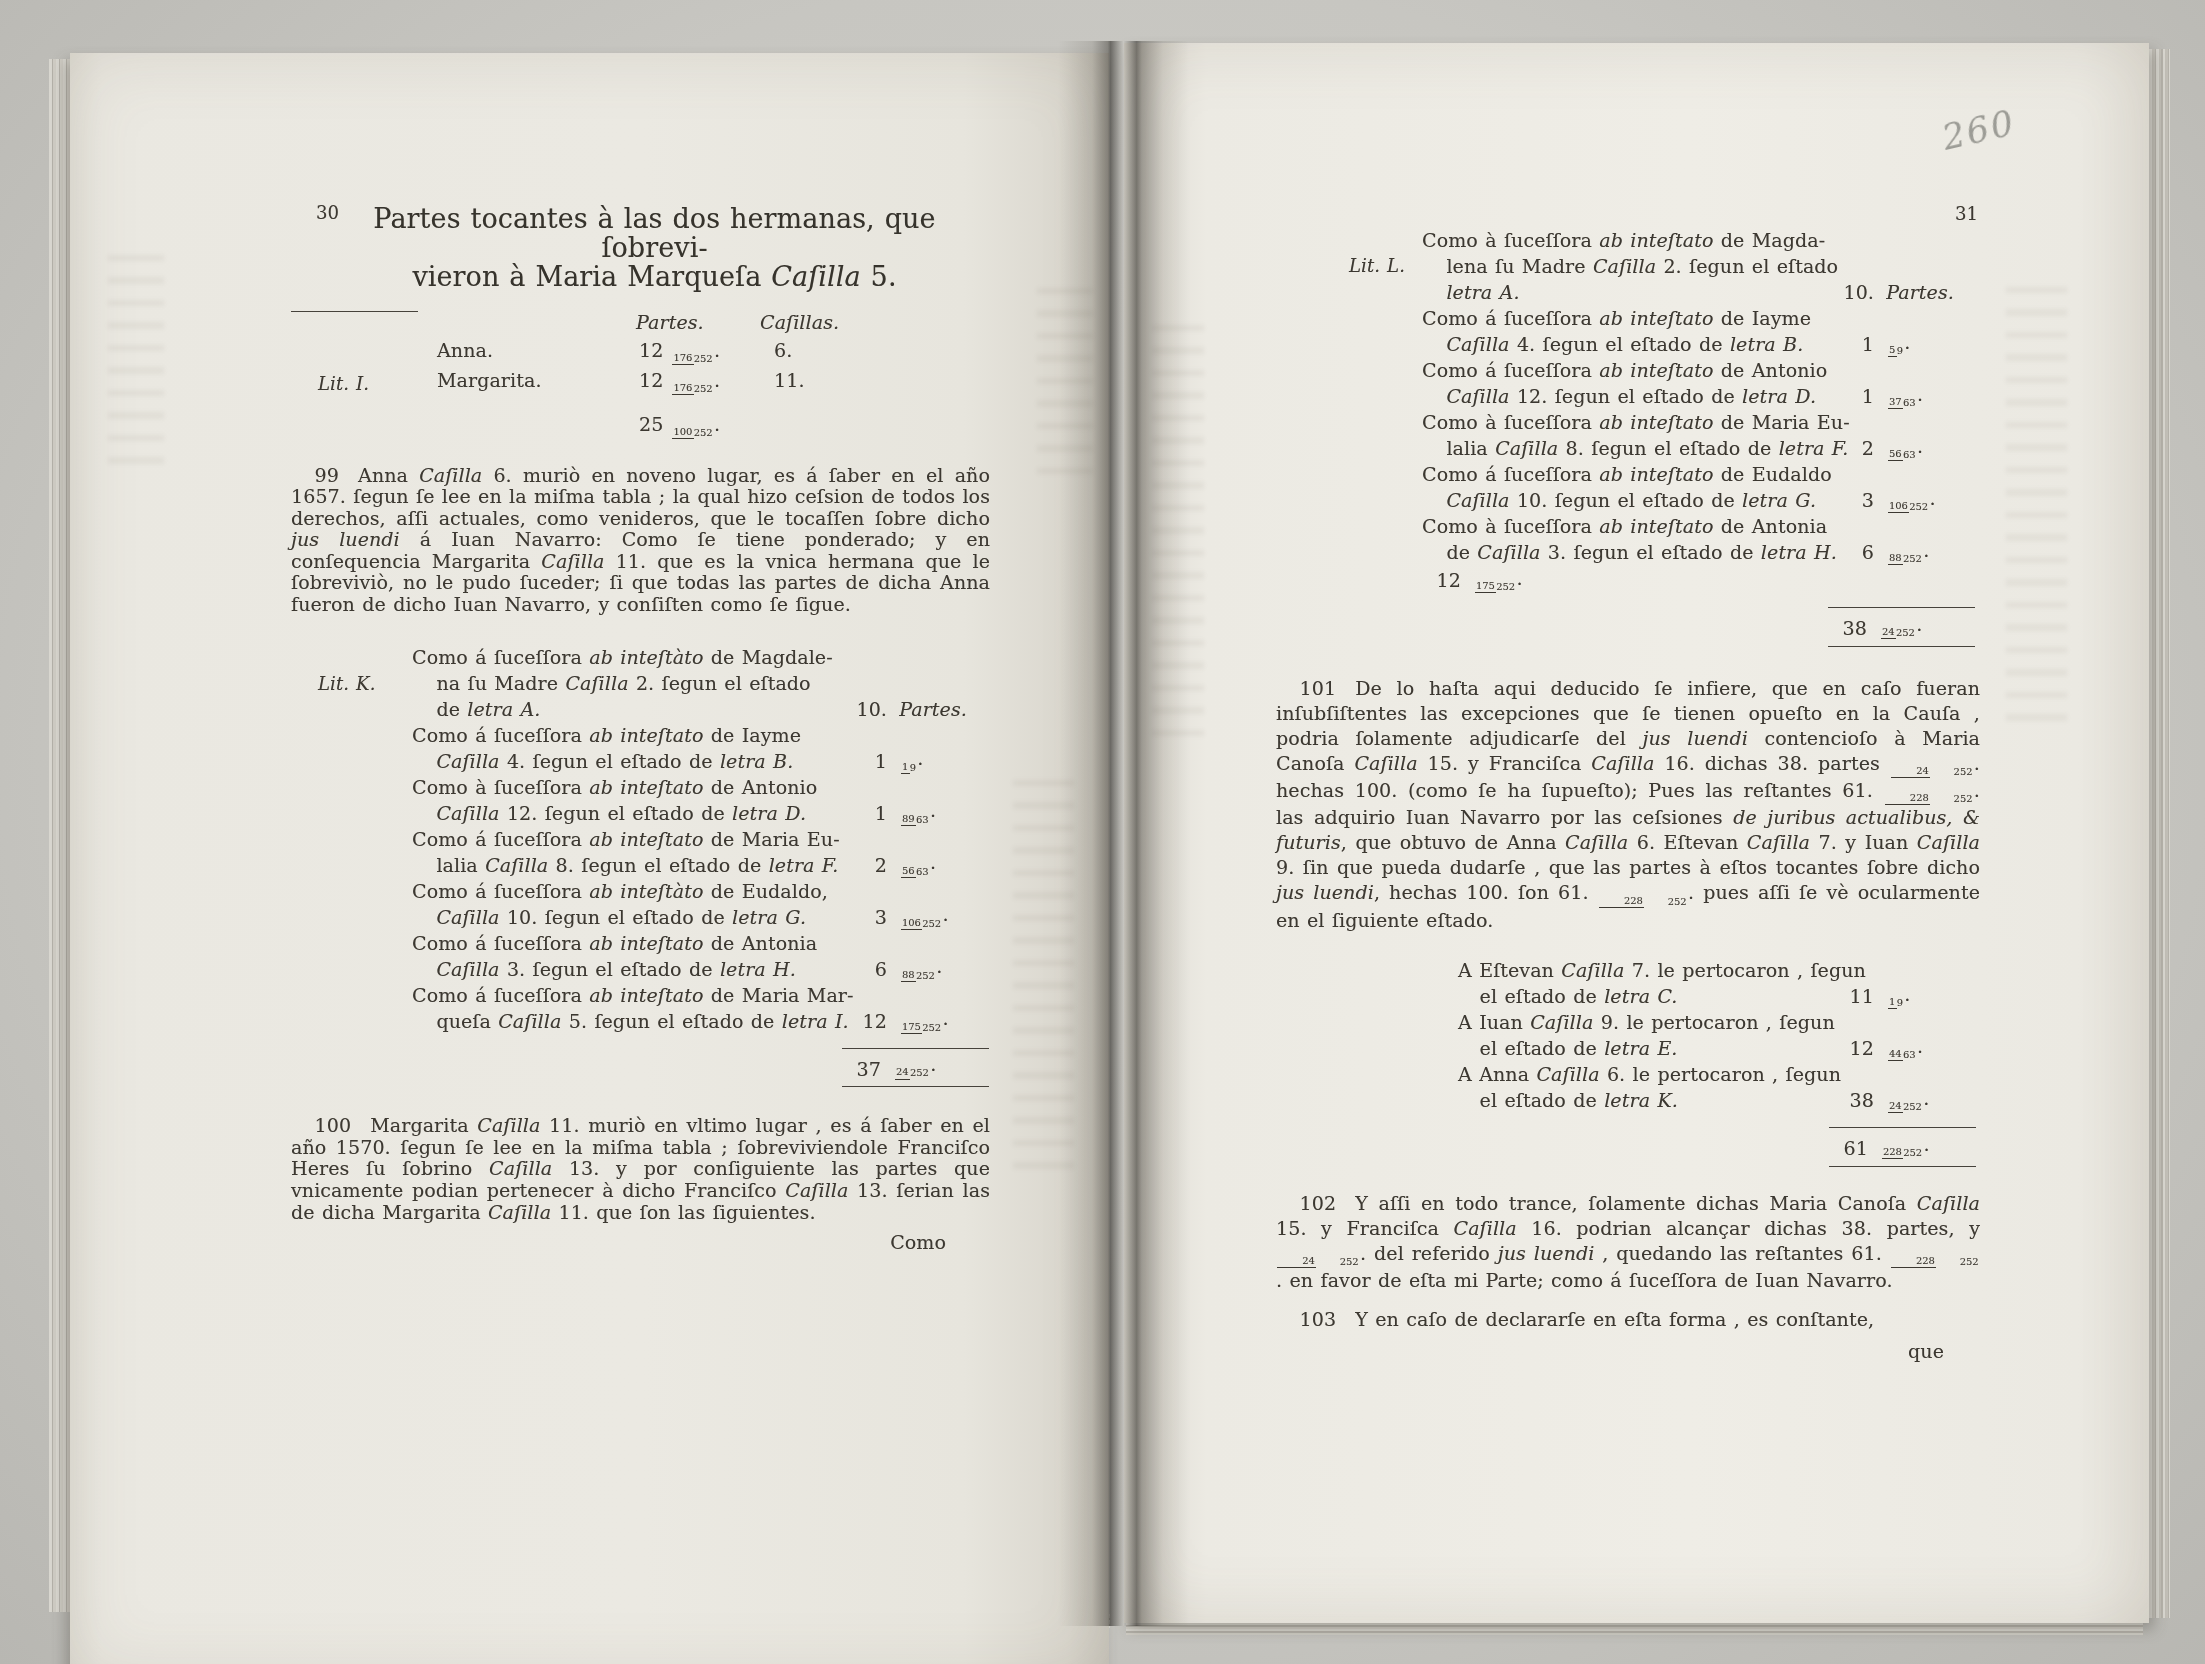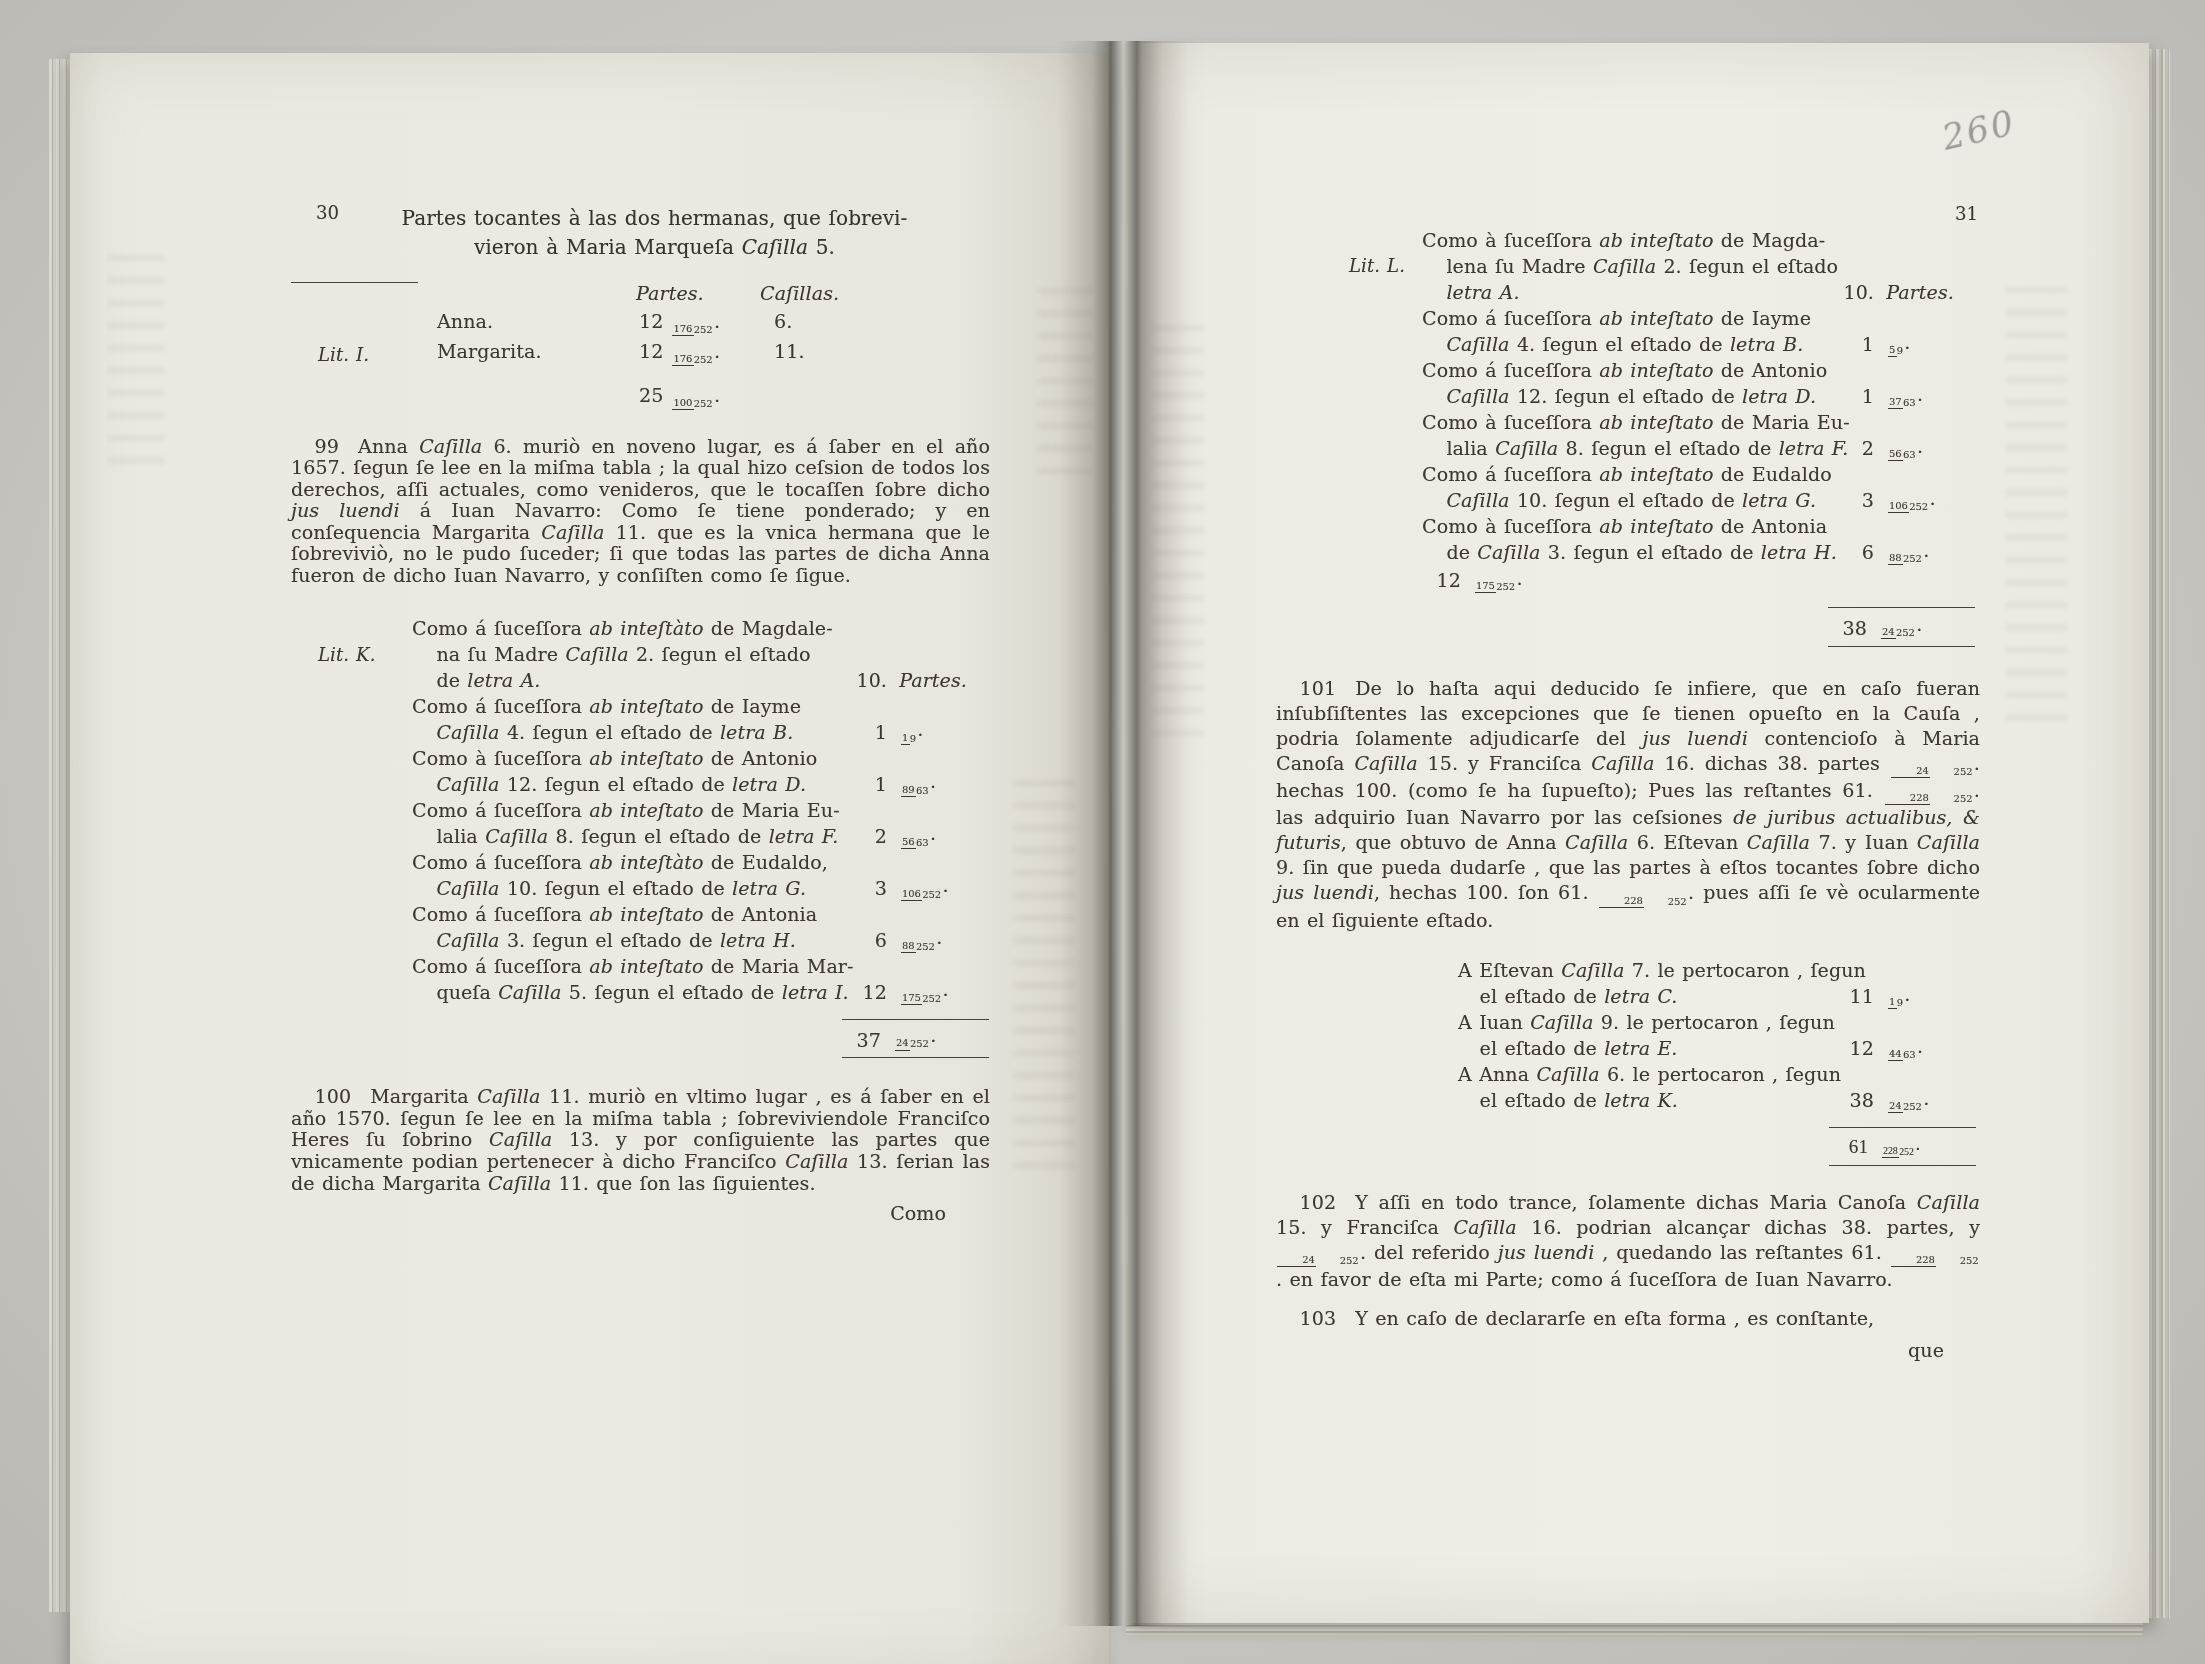--- a/index.html
+++ b/index.html
@@ -45,21 +45,21 @@
   .tb-right { left:152px; width:704px; height:1580px; padding-top:184px; }
 
   .pagenum { position:absolute; font-size:18px; }
   .pn-left  { left:25px; top:149px; }
   .pn-right { left:679px; top:160px; }
 
   .folio { position:absolute; left:666px; top:67px; font-size:35px; font-style:italic;
            color:#8f8f89; opacity:.85; transform:rotate(-13deg); letter-spacing:2.3px;
            text-shadow:none; filter:blur(0.3px); }
 
-  .head-main { text-align:center; font-size:20px; line-height:29px; padding:0 19px 0 47px; color:#36332c; }
+  .head-main { text-align:center; font-size:27px; line-height:29px; padding:0 19px 0 47px; color:#36332c; }
   .head-sub  { text-align:center; font-size:20.6px; color:#36332c; }
   .head-anna { margin-top:33px; }
   .head-marg { margin-top:43px; }
 
   .para { font-size:19px; text-align:justify; text-indent:23.5px; }
   .tb-left  .para { line-height:21.6px; }
   .tb-right .para { line-height:25px; }
   .para-99  { margin-top:22.5px; }
   .para-100 { margin-top:28px; }
   .para-101 { margin-top:29px; }
@@ -81,21 +81,21 @@
   .row-val { width:99px; padding-left:12.2px; white-space:nowrap; }
 
   .marginal { position:absolute; font-style:italic; font-size:18px; white-space:nowrap; }
   .lit-k-label { left:-94px; top:29px; }
   .lit-l-label { left:-73px; top:28px; }
 
   .total-line { margin-top:14px; border-top:1.4px solid #46423b; border-bottom:1.4px solid #46423b;
                 padding:4.7px 0 6.6px; display:flex; align-items:flex-end; font-size:19px; }
   .litk   .total-line { margin-left:430px; width:147px; }
   .litl   .total-line { margin-left:406px; width:147px; }
-  .estado .total-line { margin-left:371px; width:147px;font-family:Liberation Serif, serif; }
+  .estado .total-line { margin-left:371px; width:147px; }
 
   
   .ptable { position:relative; margin-top:20px; height:131px; font-size:19px; }
   .pt { position:absolute; white-space:nowrap; }
   .pt-it { font-style:italic; }
   .pt-margin   { left:27px;  top:62px; font-style:italic; font-size:18px; }
   .pt-h-part   { left:345px; top:0; }
   .pt-h-cas    { left:469px; top:0; }
   .pt-name-1   { left:146px; top:28px; }
   .pt-val-1    { left:348px; top:28px; }

